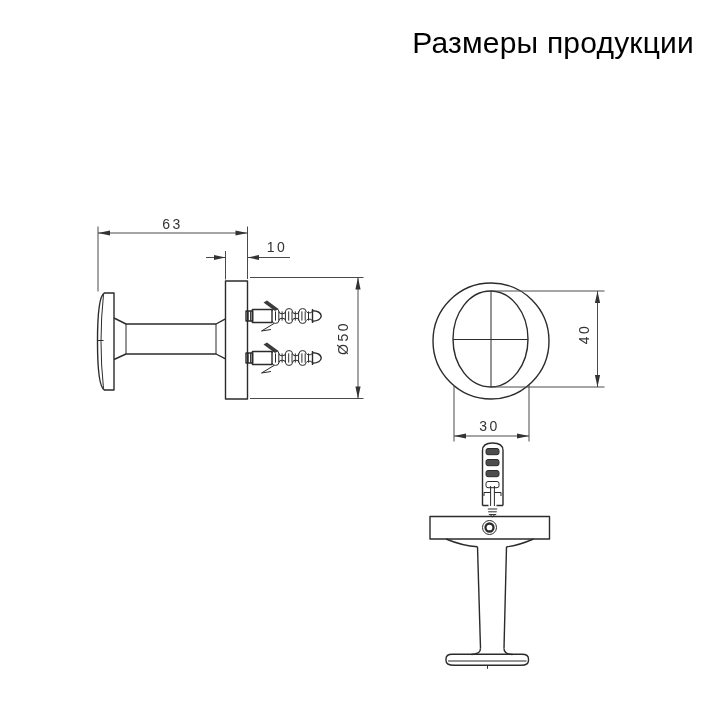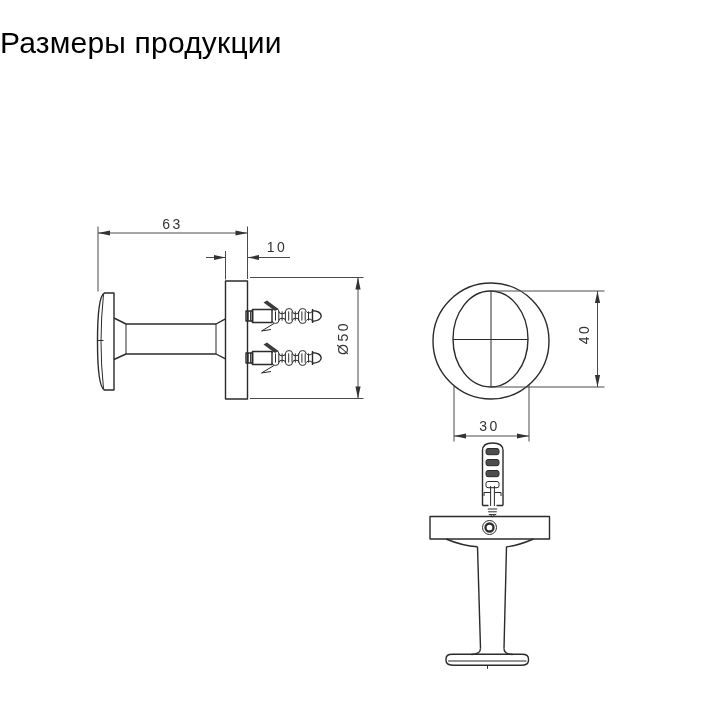--- a/index.html
+++ b/index.html
@@ -1,18 +1,18 @@
 <!DOCTYPE html>
 <html><head>
 <meta charset="utf-8">
 <style>
   html,body{margin:0;padding:0;background:#ffffff;}
   body{width:708px;height:708px;position:relative;overflow:hidden;
        font-family:"Liberation Sans",sans-serif;}
-  .title{position:absolute;top:26px;left:0;width:694px;text-align:left;
+  .title{position:absolute;top:26px;left:0;width:694px;text-align:right;
          font-size:30px;font-weight:400;color:#000;letter-spacing:.2px;}
   svg{position:absolute;top:0;left:0;}
   .obj{stroke:#2b2b2b;stroke-width:1.4;fill:none;stroke-linejoin:round;}
   .thin{stroke:#2b2b2b;stroke-width:1;fill:none;}
   .dim{stroke:#4a4a4a;stroke-width:1;fill:none;}
   .arr{fill:#333;stroke:none;}
   .dtxt{font-family:"Liberation Sans",sans-serif;font-size:14px;fill:#333;
         letter-spacing:2.5px;}
   .slot{fill:#4d4d4d;stroke:#2b2b2b;stroke-width:1;}
   .fin{fill:#3b3b3b;stroke:none;}

